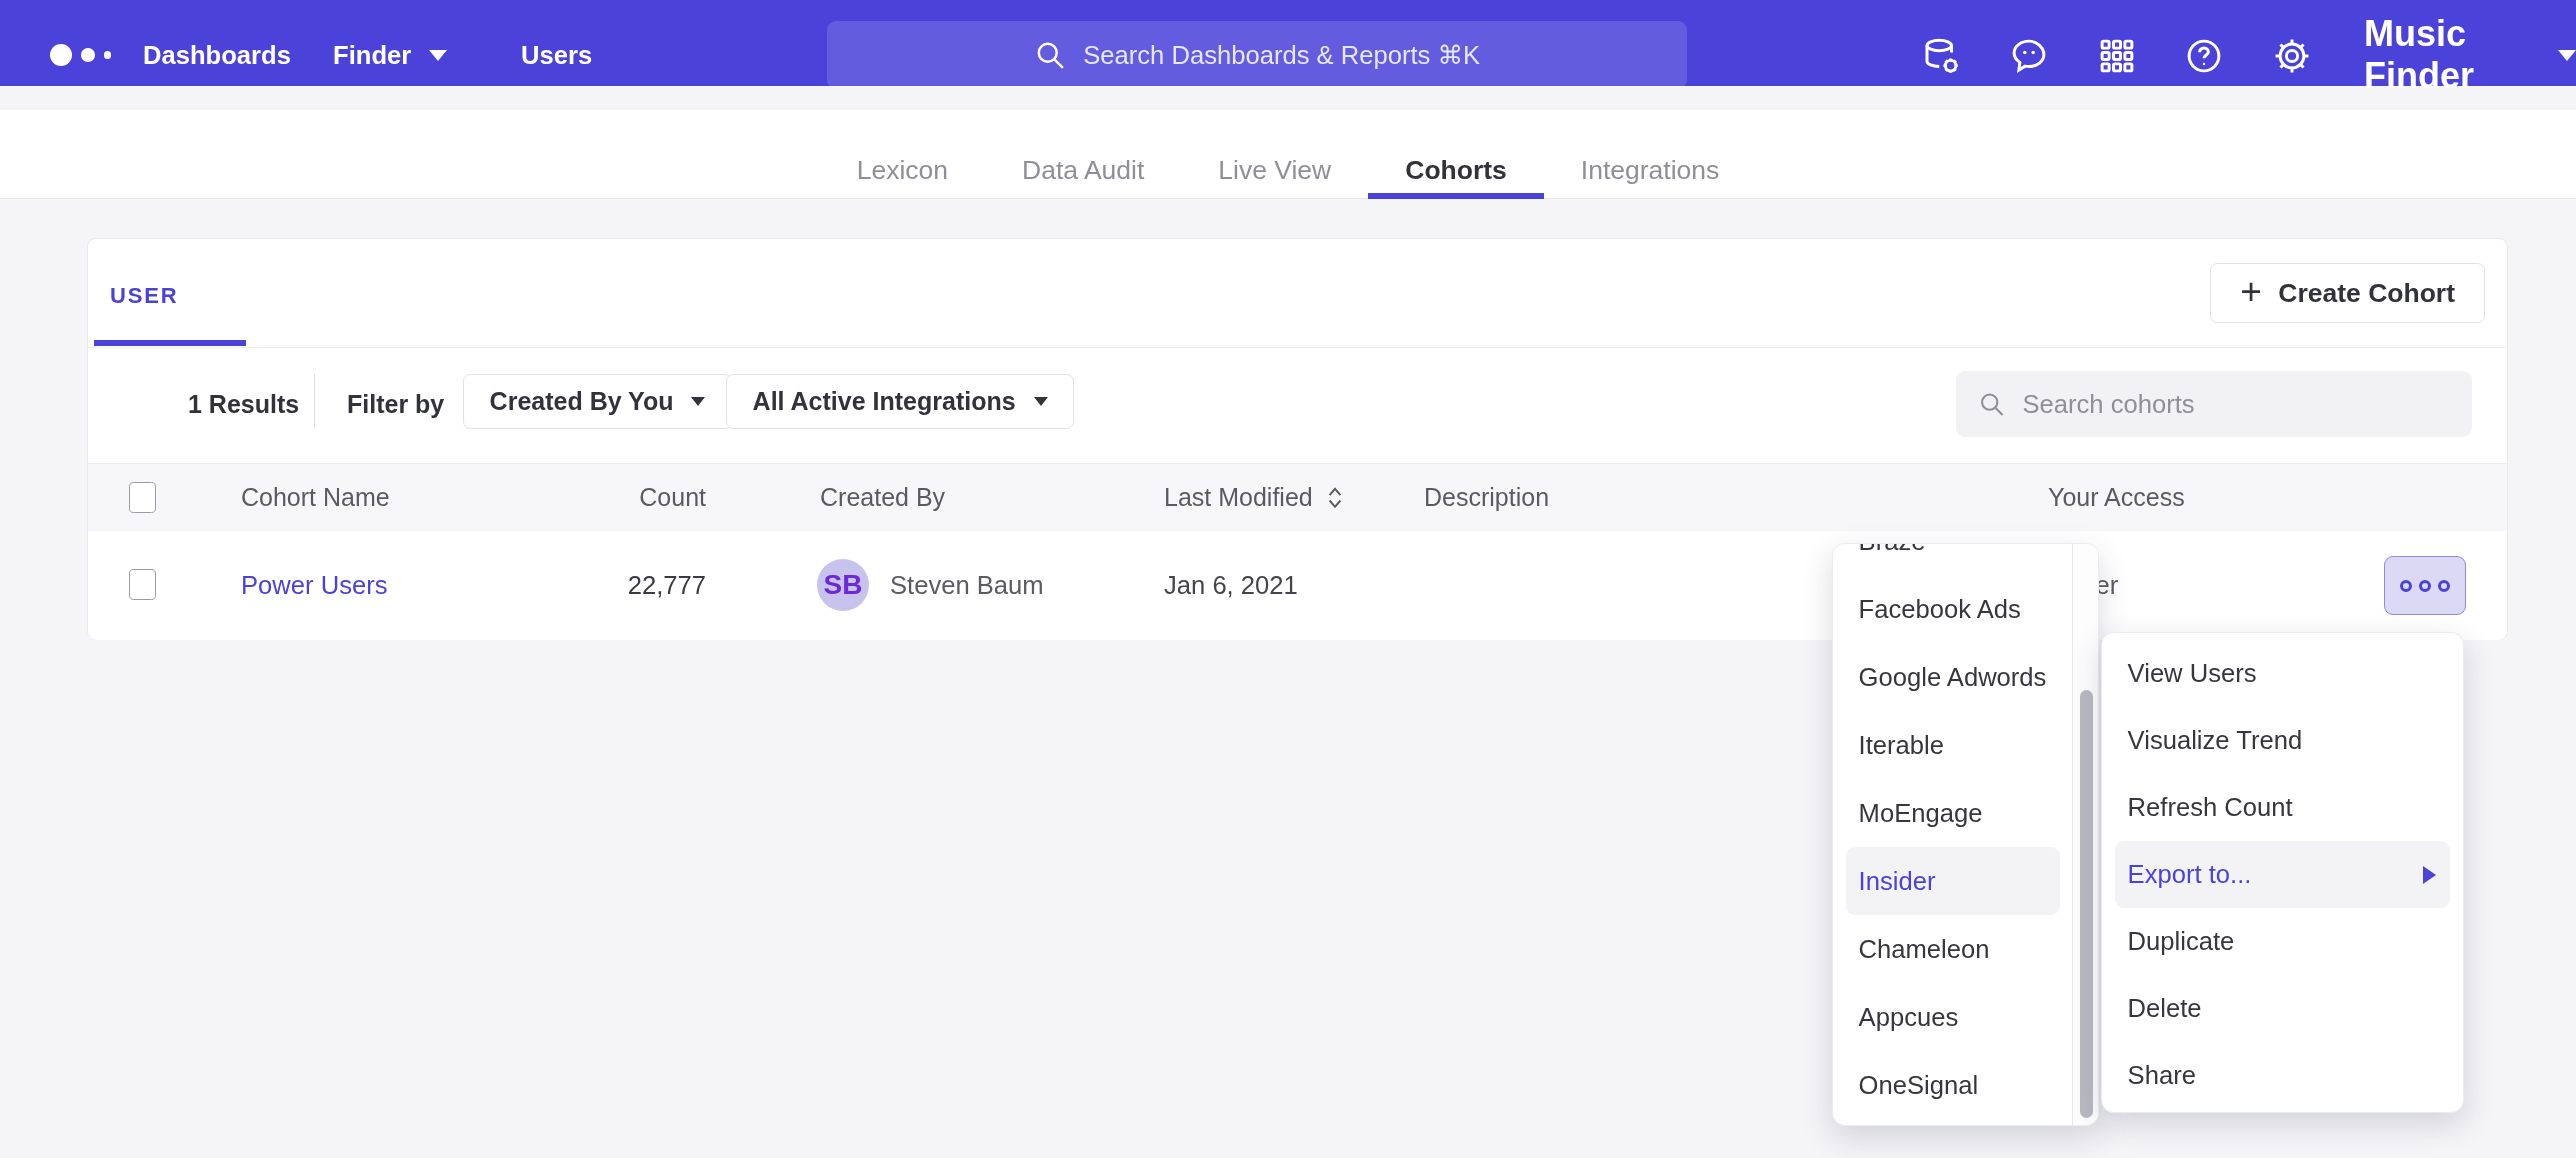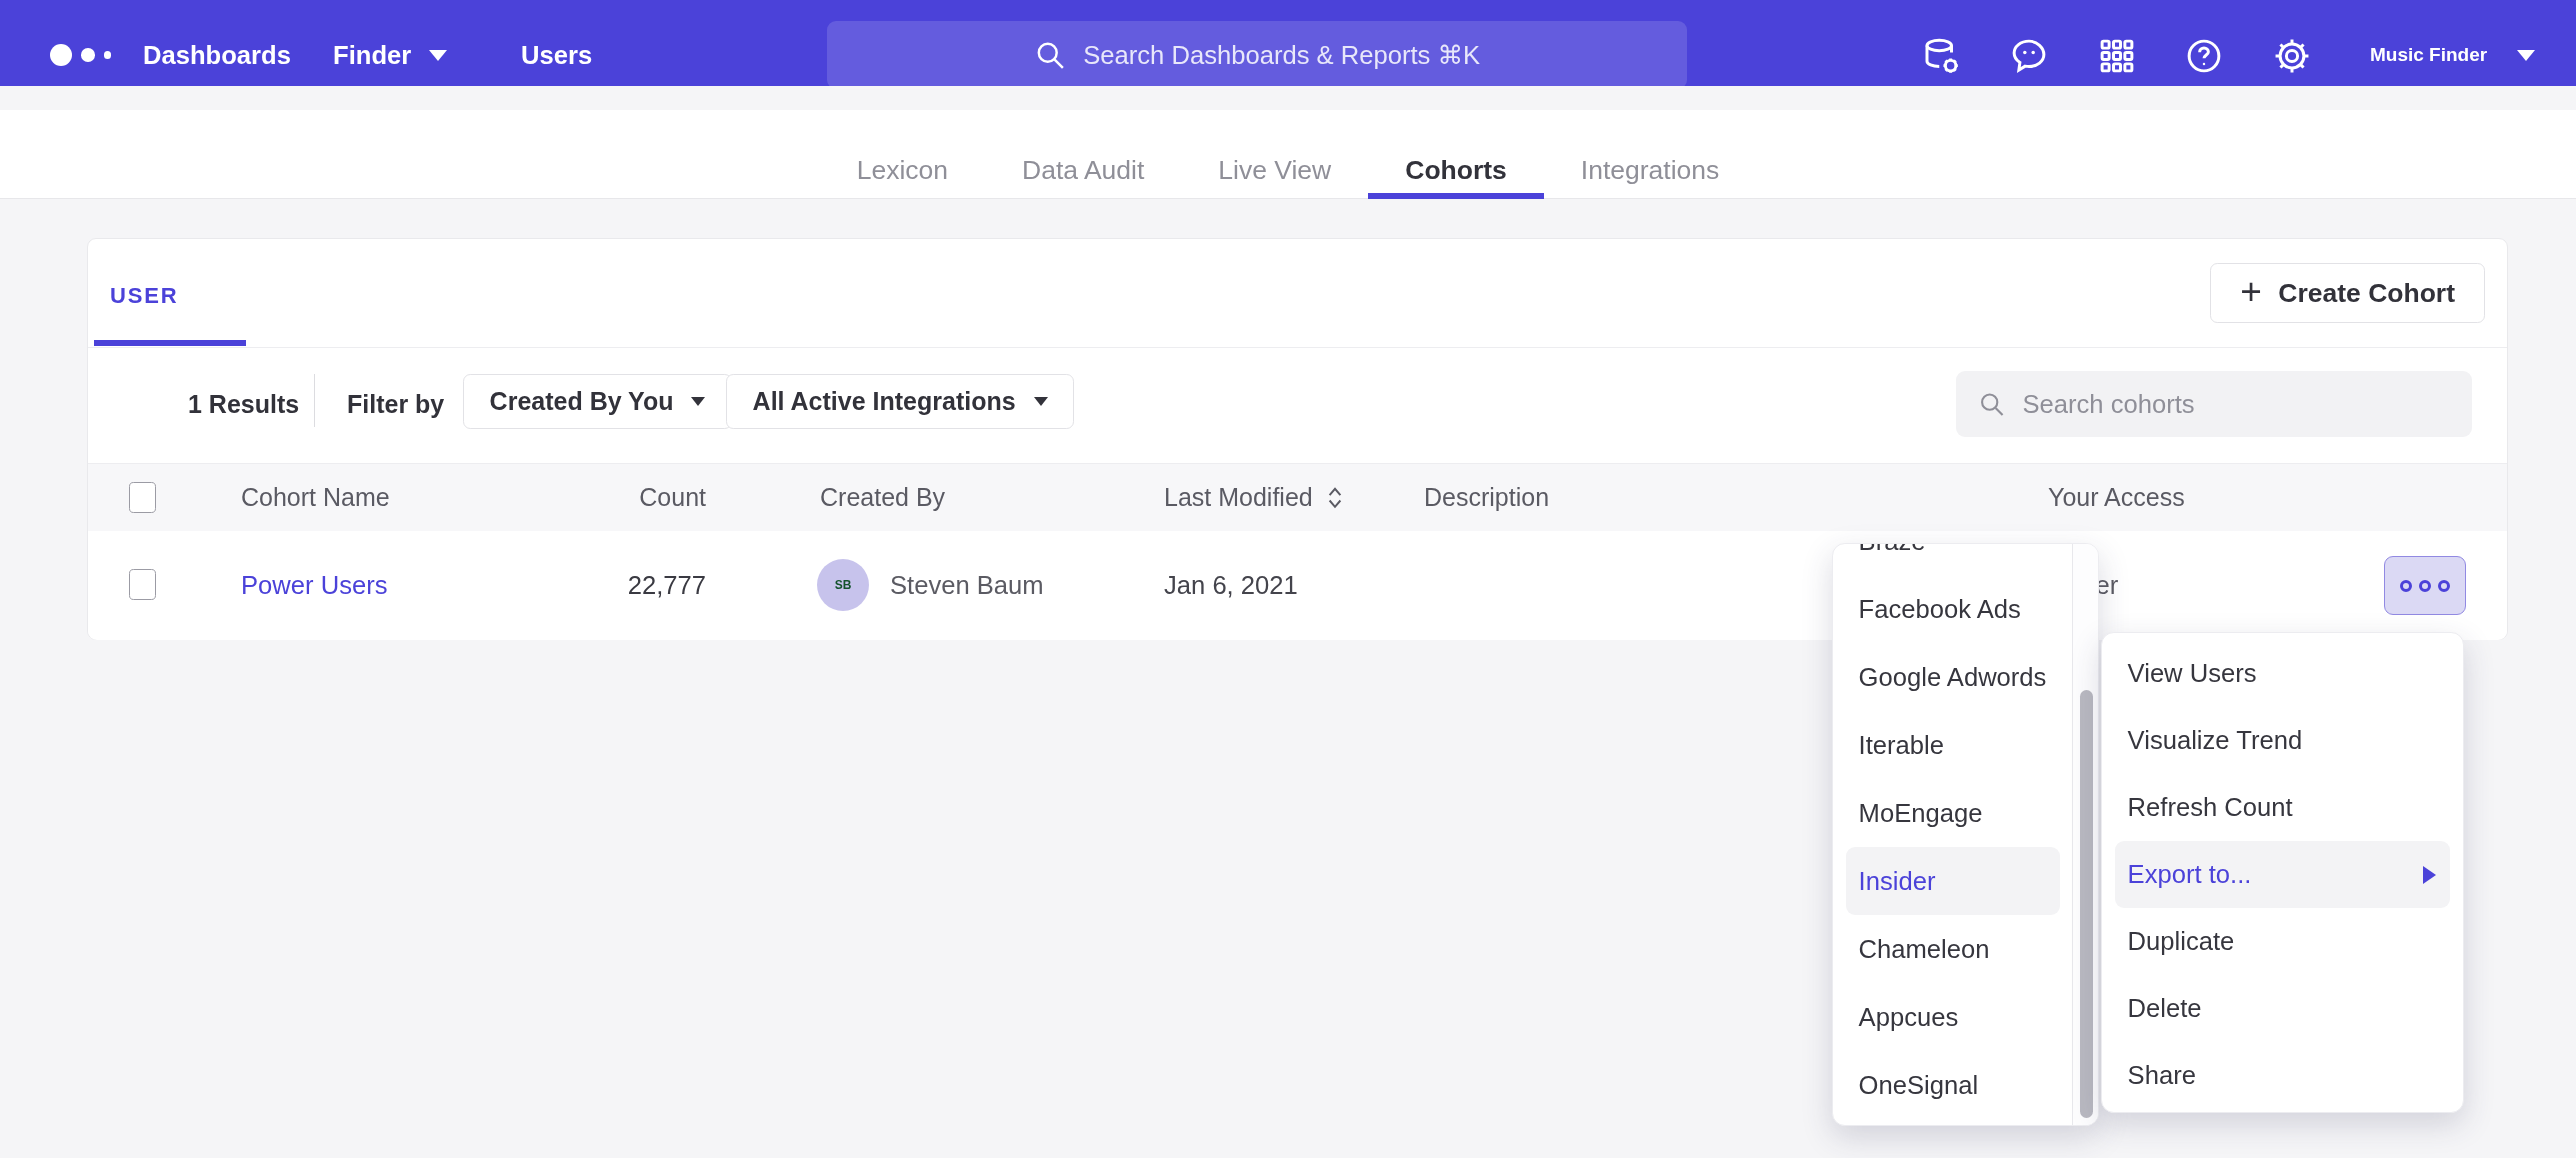--- a/index.html
+++ b/index.html
@@ -12,21 +12,21 @@
   .logo .d1 { width:22px; height:22px; border-radius:50%; background:#fff; }
   .logo .d2 { width:13.7px; height:13.7px; border-radius:50%; background:#fff; }
   .logo .d3 { width:7.3px;  height:7.3px;  border-radius:50%; background:#fff; }
   .topnav-item { position:absolute; top:0; height:110px; line-height:110px; color:#fff; font-size:25.6px; font-weight:bold; cursor:pointer; display:flex; align-items:center; gap:18px; }
   .caret-down-w { width:0; height:0; border-left:9px solid transparent; border-right:9px solid transparent; border-top:11px solid #fff; }
   .caret-down-d { width:0; height:0; border-left:7.3px solid transparent; border-right:7.3px solid transparent; border-top:9px solid #33333b; }
   .global-search { position:absolute; left:827px; top:21px; width:860px; height:68px; border-radius:9px; background:rgba(255,255,255,0.14); display:flex; align-items:center; justify-content:center; gap:16.4px; cursor:text; }
   .global-search span { color:rgba(255,255,255,0.85); font-size:25.6px; }
   .tb-icon { position:absolute; top:35px; width:42px; height:42px; cursor:pointer; }
   .project { position:absolute; left:2364px; top:0; height:110px; display:flex; align-items:center; gap:24px; cursor:pointer; }
-  .project span { color:#fff; font-size:19px; font-weight:bold;margin-left:6px; }
+  .project span { color:#fff; font-size:36px; font-weight:bold; }
 
   
   .subnav { position:absolute; top:110px; left:0; width:100%; height:89px; background:#fff; border-bottom:0.9px solid #e7e7ea; display:flex; justify-content:center; z-index:25; }
   .subtab { position:relative; height:89px; line-height:89px; padding:16px 37px; font-size:26.5px; color:#8f8f98; cursor:pointer; }
   .subtab.active { color:#32323a; font-weight:bold; }
   .subtab.active::after { content:""; position:absolute; left:0; right:0; bottom:0; height:6.4px; background:#4B42D9; }
 
   
   .card { position:absolute; left:87px; top:238px; width:2421px; height:402px; background:#fff; border:0.9px solid #e9e9ec; border-radius:9px; z-index:2; }
   .user-tab { position:absolute; left:22px; top:44px; font-size:22px; font-weight:bold; letter-spacing:1.8px; color:#4B42D9; cursor:pointer; }
@@ -48,21 +48,21 @@
   
   .thead { position:absolute; left:0; right:0; top:224px; height:69px; background:#f7f7f9; border-top:0.9px solid #ededf0; border-bottom:0.9px solid #ededf0; font-size:25px; color:#5a5a63; }
   .thead .cell, .trow .cell { position:absolute; top:0; height:100%; display:flex; align-items:center; }
   .checkbox { position:absolute; left:41px; width:27px; height:31px; border:1.8px solid #9b9ba4; border-radius:4.6px; background:#fff; cursor:pointer; }
   .thead .checkbox { top:18px; } .trow .checkbox { top:38px; }
   .col-name { left:153px; } .col-count { left:493px; width:125px; justify-content:flex-end; }
   .col-created { left:732px; } .col-modified { left:1076px; gap:12.8px; cursor:pointer; }
   .col-desc { left:1336px; } .col-access { left:1960px; }
   .trow { position:absolute; left:0; right:0; top:292px; height:109px; background:#fff; font-size:25.6px; color:#3a3a42; border-radius:0 0 9px 9px; }
   .cohort-link { color:#4B42D9; cursor:pointer; }
-  .avatar { position:absolute; left:729px; top:28px; width:52px; height:52px; border-radius:50%; background:#c7c3ec; color:#14532d; font-size:12px; font-weight:bold; display:flex; align-items:center; justify-content:center; }
+  .avatar { position:absolute; left:729px; top:28px; width:52px; height:52px; border-radius:50%; background:#c7c3ec; color:#6d28d9; font-size:28px; font-weight:bold; display:flex; align-items:center; justify-content:center; }
   .created-name { left:802px; color:#5b5b63; }
   .date { color:#44444c; }
   .access-val { left:1955px; color:#5b5b63; }
   .more-btn { position:absolute; left:2296px; top:25px; width:82px; height:59px; background:#dbd9f4; border:1.8px solid #9189e2; border-radius:9px; display:flex; align-items:center; justify-content:center; gap:7.3px; cursor:pointer; }
   .more-btn i { display:block; width:12px; height:12px; border:3.2px solid #4B42D9; border-radius:50%; }
 
   
   .menu { position:absolute; background:#fff; border:0.9px solid #ececf0; border-radius:12.8px; box-shadow:0 11px 31px rgba(50,50,90,0.18); z-index:20; }
   .export-menu { left:1832px; top:543px; width:267px; height:583px; overflow:hidden; }
   .export-items { position:absolute; top:-37px; left:0; right:25.6px; }

